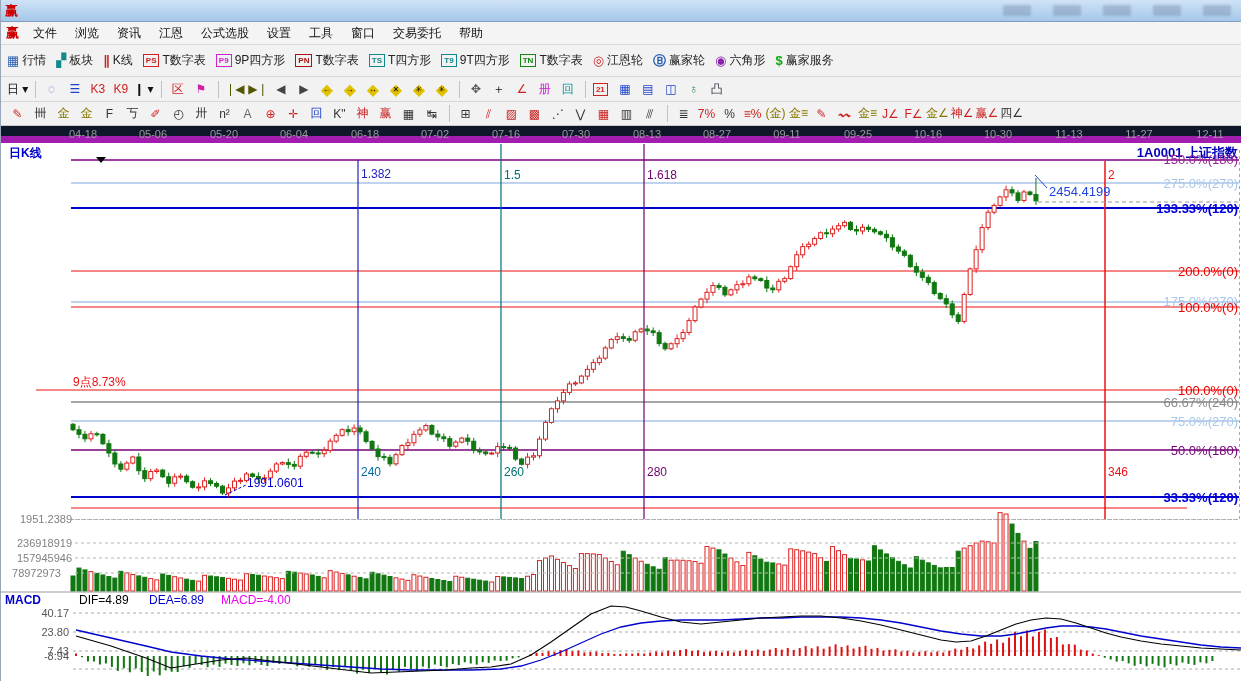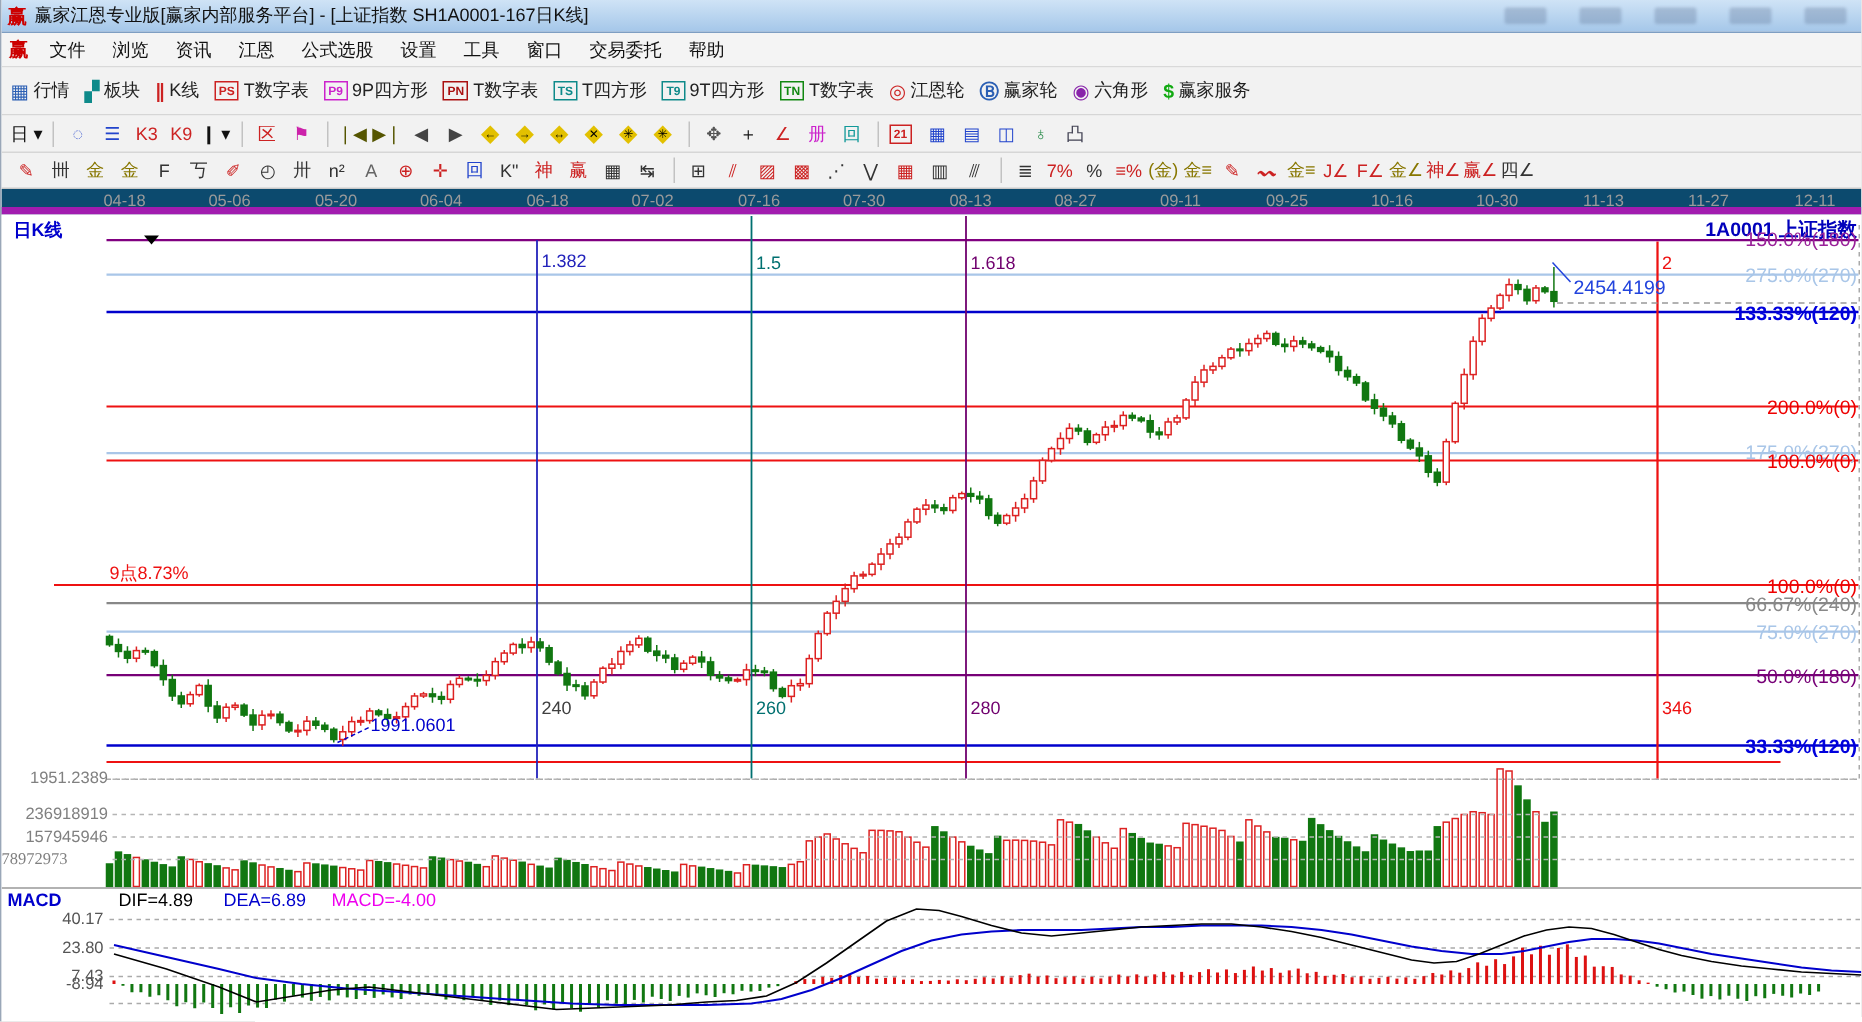--- a/index.html
+++ b/index.html
@@ -22,36 +22,35 @@
   .tb1-ico{font-size:13px;margin-right:3px;font-weight:bold;}
   .badge{border:1px solid currentColor;font-size:8px;font-weight:bold;padding:0 2px;margin-right:3px;line-height:11px;}
   #toolbar2{top:77px;height:25px;background:#f2f2f2;border-bottom:1px solid #d6d6d6;display:flex;align-items:center;padding-left:6px;}
   #toolbar3{top:102px;height:24px;background:#f2f2f2;border-bottom:1px solid #c9c9c9;display:flex;align-items:center;padding-left:6px;}
   .tbtn{min-width:21px;height:19px;display:flex;align-items:center;justify-content:center;font-size:12px;margin-right:2px;cursor:default;}
   .tsep{width:1px;height:17px;background:#c2c2c2;margin:0 5px;}
   .diamond{position:relative;width:17px;height:19px;}
   .diamond .d{position:absolute;left:0;top:0;width:100%;text-align:center;color:#e2c000;font-size:16px;line-height:19px;}
   .diamond .a{position:absolute;left:0;top:0;width:100%;text-align:center;color:#000;font-size:8px;line-height:19px;font-weight:bold;}
   
-  #dates{top:126px;height:17px;background:#0c4a6e;border-bottom:5px solid #a21caf;}
+  #dates{top:126px;height:17px;background:#0f172a;border-bottom:7px solid #a21caf;}
   .date-label{position:absolute;top:2px;width:44px;text-align:center;color:#9a9a9a;font-size:11px;}
   
   #chart-wrap{position:absolute;top:143px;left:0;width:1241px;height:538px;background:#fff;}
   #chart-svg{position:absolute;left:0;top:0;}
   #chart-text{position:absolute;left:0;top:-143px;width:1241px;height:634px;pointer-events:none;}
   .cl{position:absolute;white-space:nowrap;}
 </style>
 </head>
 <body>
 
 <div id="app">
 
   <div id="titlebar" class="row">
     <span class="logo">赢</span>
-    <span class="t">赢家江恩专业版[赢家内部服务平台] - [上证指数  SH1A0001-167日K线]</span>
     <span class="ghosts">
       <span class="ghost"></span>
       <span class="ghost"></span>
       <span class="ghost"></span>
       <span class="ghost"></span>
       <span class="ghost"></span>
     </span>
   </div>
 
   <div id="menubar" class="row">
@@ -1106,34 +1105,34 @@
         <div class="cl" style="top: 201px; color: rgb(0, 0, 221); font-size: 13px; font-weight: bold; right: 4px;">133.33%(120)</div>
         <div class="cl" style="top: 264px; color: rgb(238, 0, 0); font-size: 13px; right: 4px;">200.0%(0)</div>
         <div class="cl" style="top: 294px; color: rgb(169, 198, 232); font-size: 13px; right: 4px;">175.0%(270)</div>
         <div class="cl" style="top: 300px; color: rgb(238, 0, 0); font-size: 13px; right: 4px;">100.0%(0)</div>
         <div class="cl" style="top: 383px; color: rgb(238, 0, 0); font-size: 13px; right: 4px;">100.0%(0)</div>
         <div class="cl" style="top: 395px; color: rgb(136, 136, 136); font-size: 13px; right: 4px;">66.67%(240)</div>
         <div class="cl" style="top: 414px; color: rgb(169, 198, 232); font-size: 13px; right: 4px;">75.0%(270)</div>
         <div class="cl" style="top: 443px; color: rgb(119, 0, 119); font-size: 13px; right: 4px;">50.0%(180)</div>
         <div class="cl" style="top: 490px; color: rgb(0, 0, 221); font-size: 13px; font-weight: bold; right: 4px;">33.33%(120)</div>
         <div class="cl" style="top: 167px; color: rgb(34, 34, 187); font-size: 12px; left: 360px;">1.382</div>
-        <div class="cl" style="top: 465px; color: #404040; font-size: 12px; left: 360px;">240</div>
+        <div class="cl" style="top: 465px; color: #0369a1; font-size: 12px; left: 360px;">240</div>
         <div class="cl" style="top: 168px; color: rgb(0, 112, 112); font-size: 12px; left: 503px;">1.5</div>
         <div class="cl" style="top: 465px; color: rgb(0, 112, 112); font-size: 12px; left: 503px;">260</div>
         <div class="cl" style="top: 168px; color: rgb(112, 0, 110); font-size: 12px; left: 646px;">1.618</div>
         <div class="cl" style="top: 465px; color: rgb(112, 0, 110); font-size: 12px; left: 646px;">280</div>
         <div class="cl" style="top: 168px; color: rgb(238, 17, 17); font-size: 12px; left: 1107px;">2</div>
         <div class="cl" style="top: 465px; color: rgb(238, 17, 17); font-size: 12px; left: 1107px;">346</div>
         <div class="cl" style="top: 374px; color: rgb(238, 17, 17); font-size: 12px; left: 72px;">9点8.73%</div>
         <div class="cl" style="top: 476px; color: rgb(0, 0, 204); font-size: 12px; left: 246px;">1991.0601</div>
         <div class="cl" style="top: 184px; color: rgb(34, 68, 221); font-size: 13px; left: 1048px;">2454.4199</div>
         <div class="cl" style="top: 513px; left: 0px; width: 71px; text-align: right; color: rgb(128, 128, 128); font-size: 11px;">1951.2389</div>
         <div class="cl" style="top: 537px; left: 0px; width: 71px; text-align: right; color: rgb(128, 128, 128); font-size: 11px;">236918919</div>
         <div class="cl" style="top: 552px; left: 0px; width: 71px; text-align: right; color: rgb(128, 128, 128); font-size: 11px;">157945946</div>
-        <div class="cl" style="top: 567px; left: 0px; width: 71px; text-align: left; color: rgb(128, 128, 128); font-size: 11px; font-family: Liberation Serif, serif;">78972973</div>
+        <div class="cl" style="top: 567px; left: 0px; width: 71px; text-align: center; color: rgb(128, 128, 128); font-size: 11px;">78972973</div>
         <div class="cl" style="top: 593px; color: rgb(0, 0, 204); font-size: 12px; font-weight: bold; left: 4px;">MACD</div>
         <div class="cl" style="top: 593px; color: rgb(0, 0, 0); font-size: 12px; left: 78px;">DIF=4.89</div>
         <div class="cl" style="top: 593px; color: rgb(0, 0, 204); font-size: 12px; left: 148px;">DEA=6.89</div>
         <div class="cl" style="top: 593px; color: rgb(238, 0, 238); font-size: 12px; left: 220px;">MACD=-4.00</div>
         <div class="cl" style="top: 607px; left: 0px; width: 68px; text-align: right; color: rgb(85, 85, 85); font-size: 11px;">40.17</div>
         <div class="cl" style="top: 626px; left: 0px; width: 68px; text-align: right; color: rgb(85, 85, 85); font-size: 11px;">23.80</div>
         <div class="cl" style="top: 645px; left: 0px; width: 68px; text-align: right; color: rgb(85, 85, 85); font-size: 11px;">7.43</div>
         <div class="cl" style="top: 650px; left: 0px; width: 68px; text-align: right; color: rgb(85, 85, 85); font-size: 11px;">-8.94</div>
       </div>
   </div>

